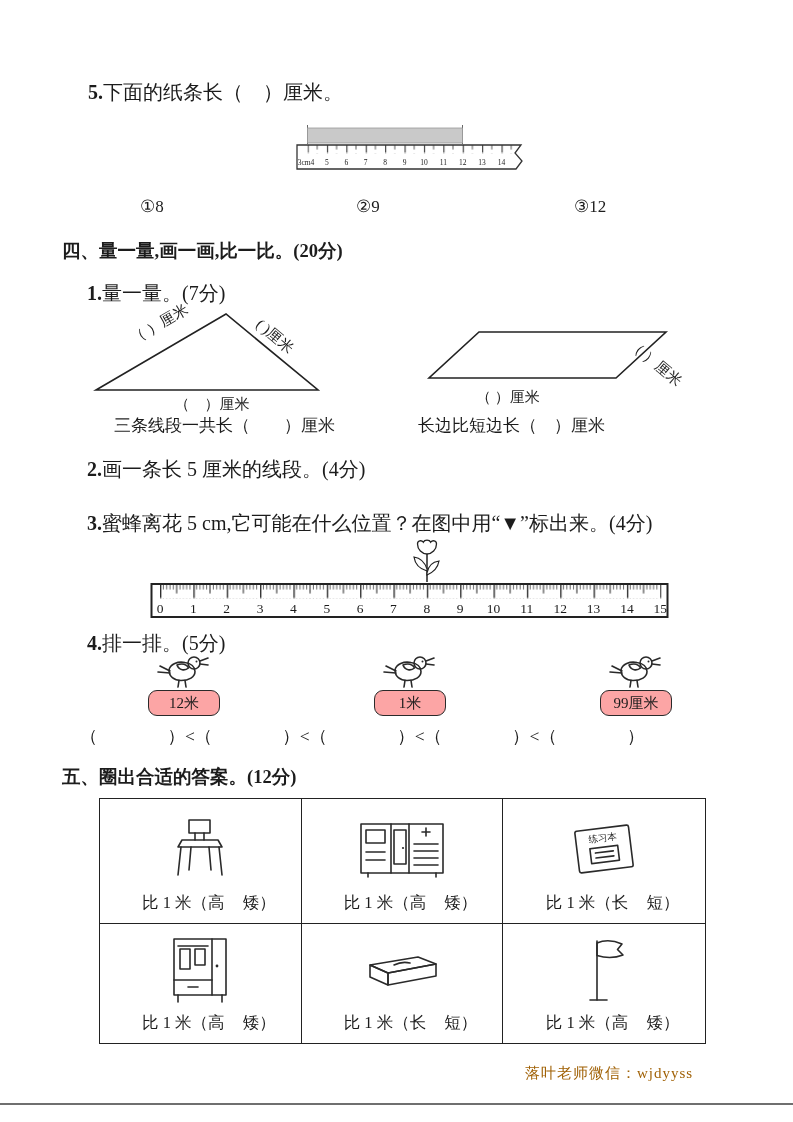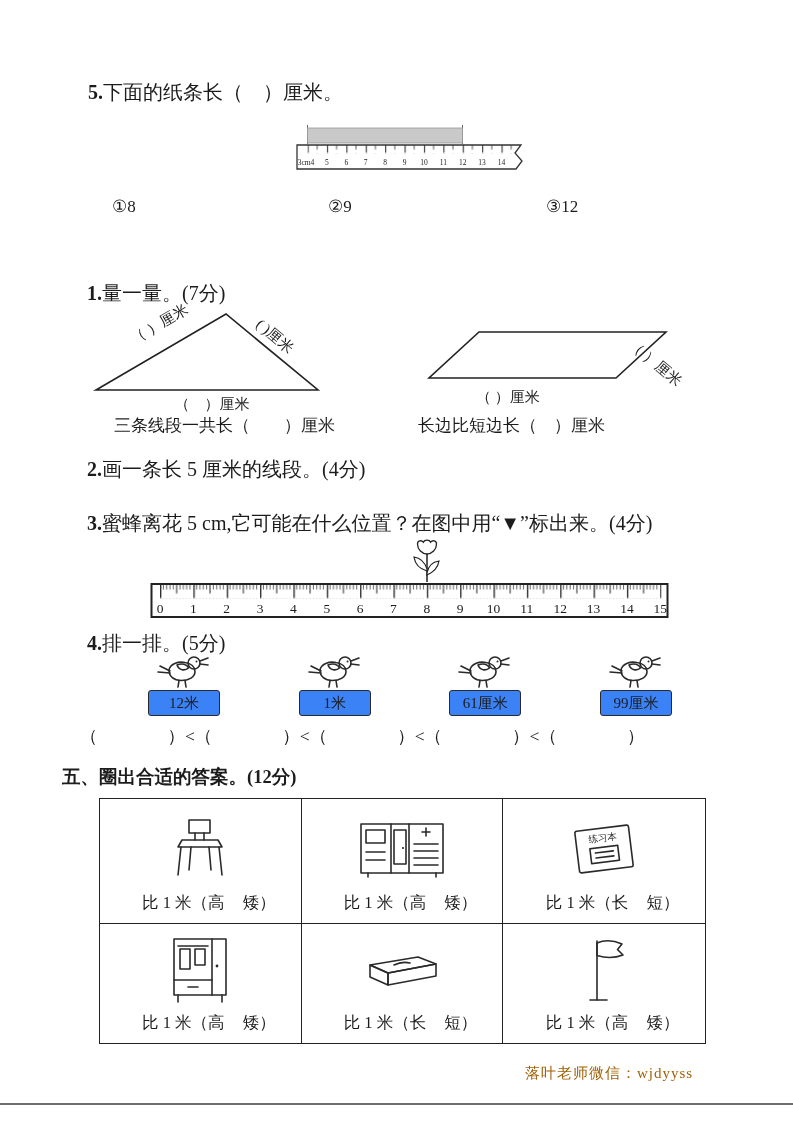--- a/index.html
+++ b/index.html
@@ -6,32 +6,32 @@
   #page {
     position:relative; width:793px; height:1122px; margin:0 auto;
     background:#ffffff; overflow:hidden;
     font-family:"Liberation Serif","DejaVu Serif",serif;
     color:#1c1c1c;
   }
   .abs { position:absolute; }
   .qlabel { position:absolute; font-size:20px; white-space:nowrap; }
   .qlabel b { font-weight:bold; }
   .sec-title { position:absolute; font-size:18.5px; font-weight:bold; white-space:nowrap; }
-  .opt { position:absolute; font-size:17px; }
+  .opt { position:absolute; font-size:17px;margin-left:28px; }
   .ansline { position:absolute; font-size:17px; white-space:nowrap; }
   svg { display:block; overflow:visible; }
   svg text { font-family:inherit; fill:#1c1c1c; }
   .shape { stroke:#2a2a2a; fill:none; stroke-width:1.6; stroke-linecap:round; stroke-linejoin:round; }
 
   .birds-row { position:absolute; left:148px; top:652px; width:524px;
     display:flex; justify-content:space-between; }
   .bird-item { display:flex; flex-direction:column; align-items:center; }
   .ribbon {
     min-width:52px; height:24px; padding:0 9px; margin-top:2px;
-    border:1.6px solid #2a2a2a; border-radius:3px; background:#3b82f6;
+    border:1.6px solid #2a2a2a; border-radius:9px; background:#fca5a5;
     display:flex; align-items:center; justify-content:center;
     font-size:15px; white-space:nowrap;
   }
   .compare { position:absolute; left:80px; top:724px; font-size:17.5px; white-space:nowrap; }
 
   .answer-grid {
     position:absolute; left:99px; top:798px; width:605px;
     display:grid; grid-template-columns:1fr 1fr 1fr; grid-template-rows:125px 119px;
     border:1.4px solid #222; background:#fff;
   }
@@ -76,20 +76,21 @@
     <text x="148.3" y="41.5" font-size="7.5" text-anchor="middle">11</text>
     <text x="167.7" y="41.5" font-size="7.5" text-anchor="middle">12</text>
     <text x="187.1" y="41.5" font-size="7.5" text-anchor="middle">13</text>
     <text x="206.5" y="41.5" font-size="7.5" text-anchor="middle">14</text>
   </svg>
 
   <span class="opt" style="left:112px; top:196px">①8</span>
   <span class="opt" style="left:328px; top:196px">②9</span>
   <span class="opt" style="left:546px; top:196px">③12</span>
 
+  <div class="sec-title" style="left:62px; top:238px">四、量一量,画一画,比一比。(20分)</div>
 
   <div class="qlabel" style="left:87px; top:280px">
     <b>1.</b><span>量一量。(7分)</span>
   </div>
 
   <svg class="abs" style="left:90px; top:302px" width="238" height="112" viewBox="0 0 238 112">
     <polygon points="6,88 136,12 228,88" fill="none" stroke="#222" stroke-width="1.6"></polygon>
     <text transform="translate(44,42) rotate(-30)" font-size="15">（ ）厘米</text>
     <text transform="translate(165,24) rotate(40)" font-size="15">( )厘米</text>
     <text x="122" y="107" text-anchor="middle" font-size="15">（　）厘米</text>
@@ -205,39 +206,20 @@
           <circle cx="37" cy="11" r="6"></circle>
           <path d="M43,9 L51,6"></path>
             <path d="M43,12 L51,13"></path>
           <path d="M20,13 C25,11 30,12 31.5,16 C28,19 22,18.5 20,13 Z"></path>
           <line x1="22" y1="28.5" x2="21" y2="35"></line>
             <line x1="28" y1="28.5" x2="29" y2="35"></line>
         </g>
         <circle cx="39.5" cy="9.5" r="1" fill="#2a2a2a"></circle>
       </svg>
       <div class="ribbon">
-          <span>61厘米</span>
-        </div>
-    </div>
-    <div class="bird-item">
-      <svg width="54" height="36" viewBox="0 0 54 36">
-        <g class="shape" stroke-width="1.4">
-          <path d="M3,14 L13,19"></path>
-            <path d="M1,20 L13,21"></path>
-          <path d="M12,18 C13,12 21,9 28,10.5 C34,11.5 38,15 38,19.5 C38,25 32,28.5 24,28.5 C17,28.5 12,24.5 12,18 Z"></path>
-          <circle cx="37" cy="11" r="6"></circle>
-          <path d="M43,9 L51,6"></path>
-            <path d="M43,12 L51,13"></path>
-          <path d="M20,13 C25,11 30,12 31.5,16 C28,19 22,18.5 20,13 Z"></path>
-          <line x1="22" y1="28.5" x2="21" y2="35"></line>
-            <line x1="28" y1="28.5" x2="29" y2="35"></line>
-        </g>
-        <circle cx="39.5" cy="9.5" r="1" fill="#2a2a2a"></circle>
-      </svg>
-      <div class="ribbon">
           <span>99厘米</span>
         </div>
     </div>
   </div>
 
   <div class="compare">（　　　　）&lt;（　　　　）&lt;（　　　　）&lt;（　　　　）&lt;（　　　　）</div>
 
   <div class="sec-title" style="left:62px; top:764px">五、圈出合适的答案。(12分)</div>
 
   <div class="answer-grid">

